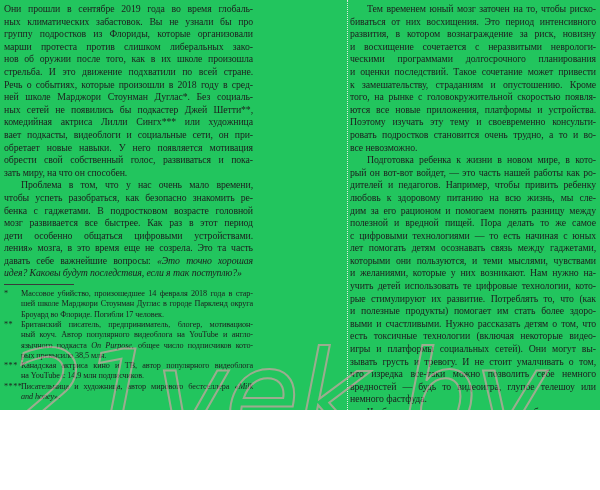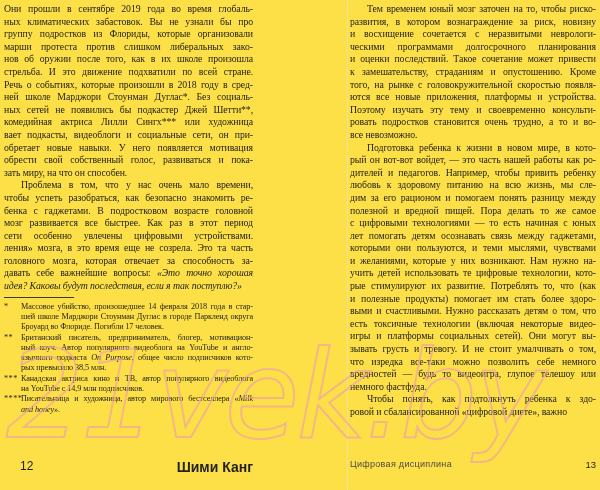--- a/index.html
+++ b/index.html
@@ -1,17 +1,17 @@
 <!DOCTYPE html>
 <html><head>
 <meta charset="utf-8">
 <style>
   html,body { margin:0; padding:0; background:#fff; }
   .canvas {
-    position:relative; width:600px; height:490px; background:#fde047;
+    position:relative; width:600px; height:410px; background:#22c55e;
     overflow:hidden; font-family:"Liberation Serif", serif; color:#1e1e1e;
   }
   .page { position:absolute; top:3px; }
   .page.left  { left:4px;   width:249px; }
   .page.right { left:350px; width:246px; }
 
   .body-text { font-size:9.8px; line-height:12.6px; letter-spacing:-0.1px; }
   .tline { height:12.6px; overflow:hidden; text-align:justify; text-align-last:justify; }
   .tline.last { text-align-last:left; }
   .tline.indent { text-indent:17px; }
@@ -60,23 +60,22 @@
         <div class="tline">ных сетей не появились бы подкастер Джей Шетти**,</div>
         <div class="tline">комедийная актриса Лилли Сингх*** или художница</div>
         <div class="tline">вает подкасты, видеоблоги и социальные сети, он при-</div>
         <div class="tline">обретает новые навыки. У него появляется мотивация</div>
         <div class="tline">обрести свой собственный голос, развиваться и пока-</div>
         <div class="tline last">зать миру, на что он способен.</div>
         <div class="tline indent">Проблема в том, что у нас очень мало времени,</div>
         <div class="tline">чтобы успеть разобраться, как безопасно знакомить ре-</div>
         <div class="tline">бенка с гаджетами. В подростковом возрасте головной</div>
         <div class="tline">мозг развивается все быстрее. Как раз в этот период</div>
-        <div class="tline">сети особенно увлечены цифровыми устройствами.</div>
+        <div class="tline">дети особенно общаться цифровыми устройствами.</div>
         <div class="tline">ления» мозга, в это время еще не созрела. Это та часть</div>
-        <div class="tline">головного мозга, которая отвечает за способность за-</div>
         <div class="tline">давать себе важнейшие вопросы: <em>«Это точно хорошая</em></div>
         <div class="tline last"><em>идея? Каковы будут последствия, если я так поступлю?»</em></div>
       </div>
     <div class="fn-divider"></div>
     <div class="footnotes">
         <div class="fn">
           <div class="fn-marker">*</div>
           <div class="fn-body">
             <div class="tline fn-line">Массовое убийство, произошедшее 14 февраля 2018 года в стар-</div>
             <div class="tline fn-line">шей школе Марджори Стоунман Дуглас в городе Паркленд округа</div>
@@ -105,20 +104,21 @@
             <div class="tline fn-line">Писательница и художница, автор мирового бестселлера «<em>Milk</em></div>
             <div class="tline fn-line last"><em>and honey</em>».</div>
           </div>
         </div>
       </div>
   </div>
 
   <div class="page right">
     <div class="body-text">
         <div class="tline indent">Тем временем юный мозг заточен на то, чтобы риско-</div>
+        <div class="tline">биваться от них восхищения. Это период интенсивного</div>
         <div class="tline">развития, в котором вознаграждение за риск, новизну</div>
         <div class="tline">и восхищение сочетается с неразвитыми неврологи-</div>
         <div class="tline">ческими программами долгосрочного планирования</div>
         <div class="tline">и оценки последствий. Такое сочетание может привести</div>
         <div class="tline">к замешательству, страданиям и опустошению. Кроме</div>
         <div class="tline">того, на рынке с головокружительной скоростью появля-</div>
         <div class="tline">ются все новые приложения, платформы и устройства.</div>
         <div class="tline">Поэтому изучать эту тему и своевременно консульти-</div>
         <div class="tline">ровать подростков становится очень трудно, а то и во-</div>
         <div class="tline last">все невозможно.</div>

